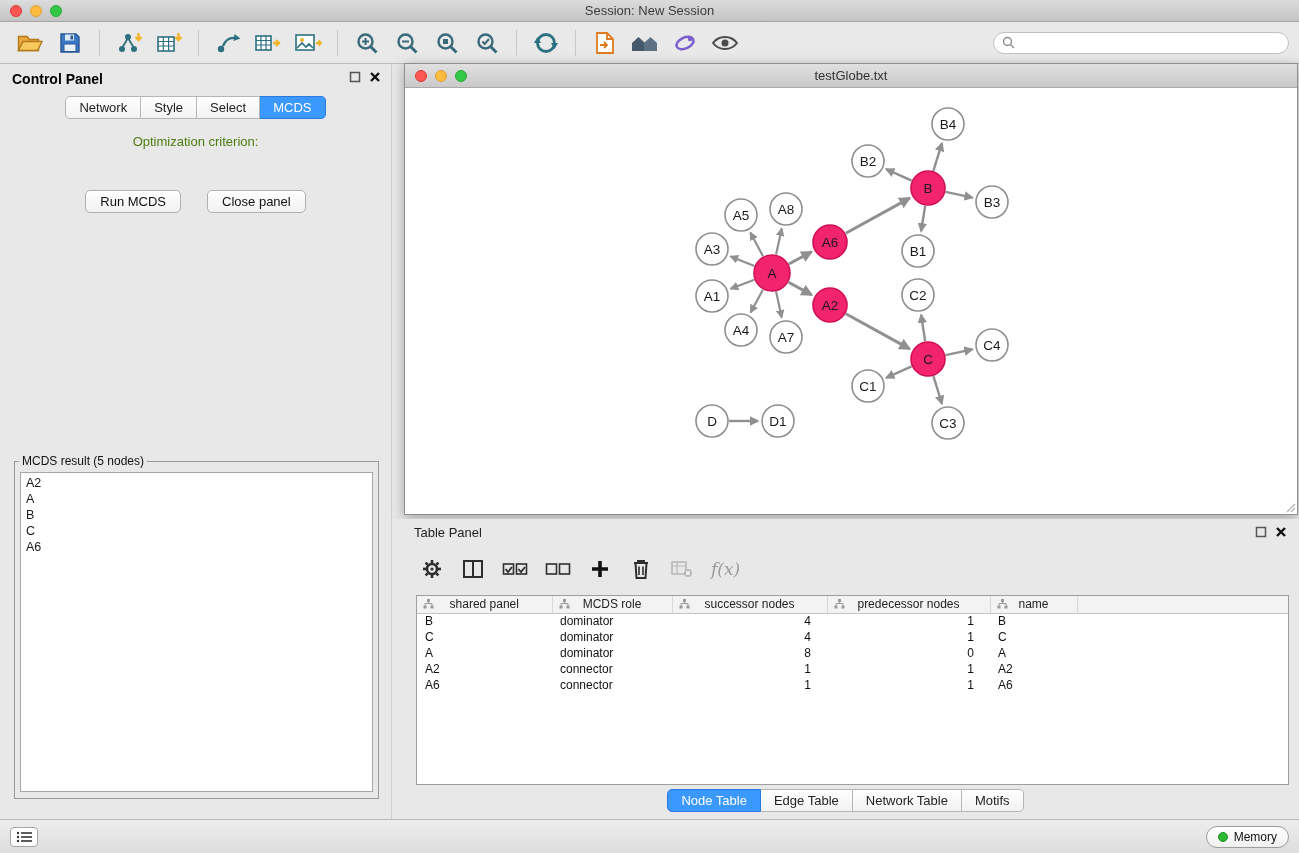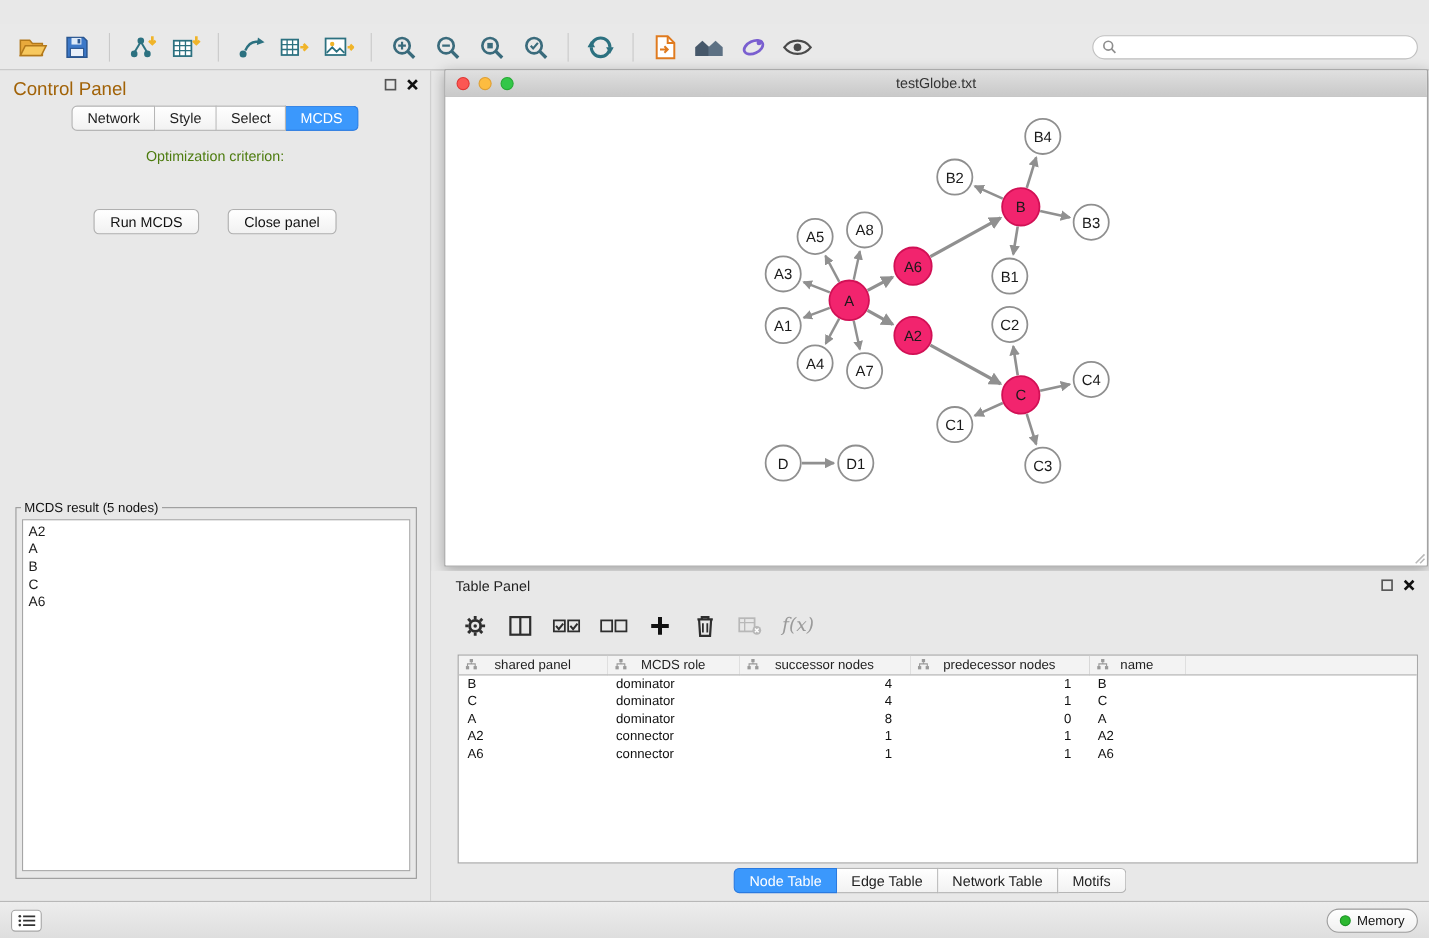--- a/index.html
+++ b/index.html
@@ -27,21 +27,21 @@
   .tsep { width:1px; height:26px; background:#c9c9c9; margin:0 9px; }
   .search-box { margin-left:auto; width:296px; height:22px; background:#fff;
     border:1px solid #c0c0c0; border-radius:11px; display:flex; align-items:center; padding:0 8px; }
   .search-box input { border:none; outline:none; background:transparent; flex:1;
     font-family:"Liberation Sans",sans-serif; font-size:12px; margin-left:5px; }
 
   
   .control-panel { position:absolute; left:0; top:64px; width:392px; height:755px;
     background:#e8e8e8; border-right:1px solid #cfcfcf; }
   .panel-header { position:relative; height:28px; }
-  .panel-header .panel-title { position:absolute; left:12px; top:7px; font-size:17px; color:#a16207; }
+  .panel-header .panel-title { position:absolute; left:12px; top:7px; font-size:14px; color:#000000;font-weight:bold; }
   .panel-header .panel-btns { position:absolute; right:10px; top:7px; display:flex; gap:8px; align-items:center; }
 
   .seg { display:flex; }
   .seg .tab { background:linear-gradient(#ffffff,#f2f2f2); border:1px solid #b6b6b6; border-left:none;
     padding:3px 13px; font-size:13px; color:#222; cursor:default; }
   .seg .tab:first-child { border-left:1px solid #b6b6b6; border-radius:5px 0 0 5px; }
   .seg .tab:last-child { border-radius:0 5px 5px 0; }
   .seg .tab.active { background:var(--accent); border-color:#2a7ae0; color:#fff; }
 
   .cp-tabs { position:absolute; left:0; right:0; top:32px; display:flex; justify-content:center; }
@@ -110,20 +110,28 @@
   .memory-btn { position:absolute; right:10px; top:6px; height:22px; padding:0 11px;
     background:linear-gradient(#ffffff,#f0f0f0); border:1px solid #9d9d9d; border-radius:11px;
     display:flex; align-items:center; gap:6px; font-size:12px; color:#111; }
   .memory-dot { width:10px; height:10px; border-radius:50%; background:var(--memory-green); border:1px solid #1d9427; }
 </style>
 </head>
 <body>
 
 <div class="app">
 
+  <div class="titlebar">
+    <div class="lights">
+      <div class="light red"></div>
+      <div class="light yellow"></div>
+      <div class="light green"></div>
+    </div>
+    <div class="title">Session: New Session</div>
+  </div>
 
   <div class="toolbar">
     <div class="tbtn">
       <svg width="26" height="22" viewBox="0 0 26 22">
         <path d="M1.5 18.5 V4.5 H10 l2.5 3 h9 V18.5 z" fill="#e8a93c" stroke="#b3791b" stroke-width="1.4"></path>
         <path d="M1.5 18.5 L6 9.5 h19 l-4.5 9 z" fill="#f7c85e" stroke="#b3791b" stroke-width="1.4"></path>
       </svg>
     </div>
     <div class="tbtn">
       <svg width="22" height="22" viewBox="0 0 22 22">

